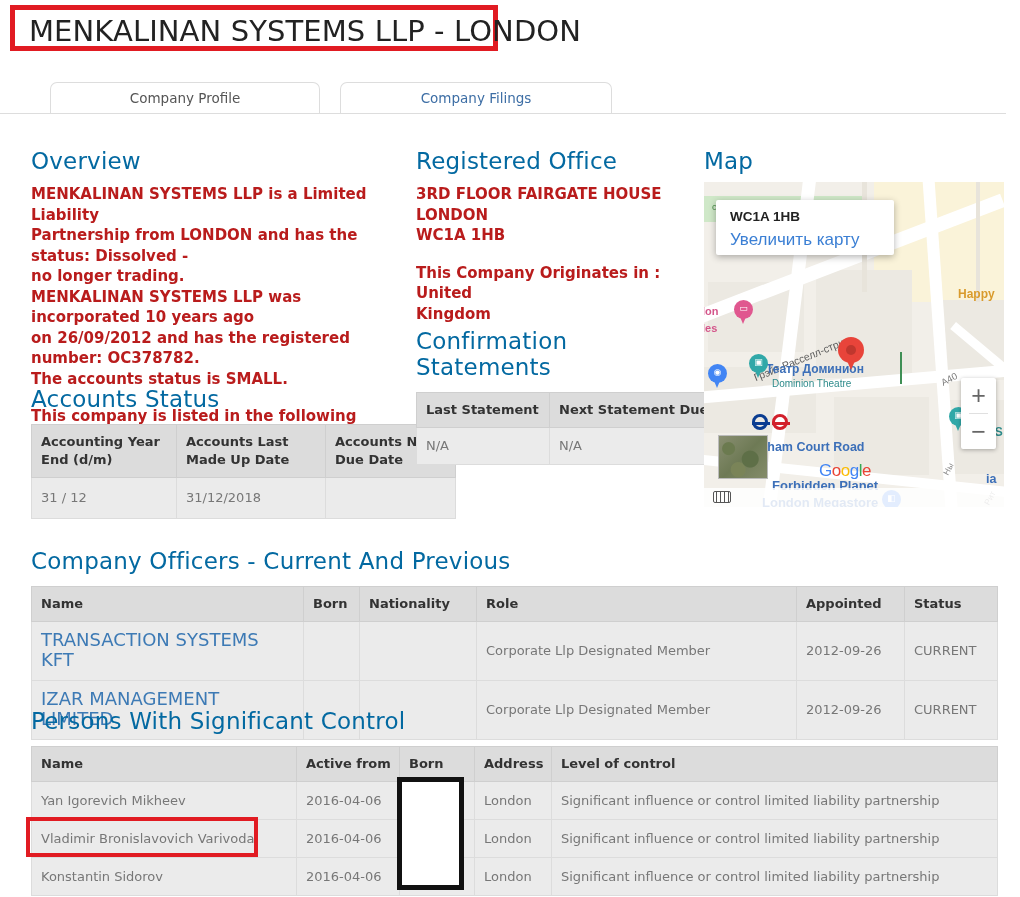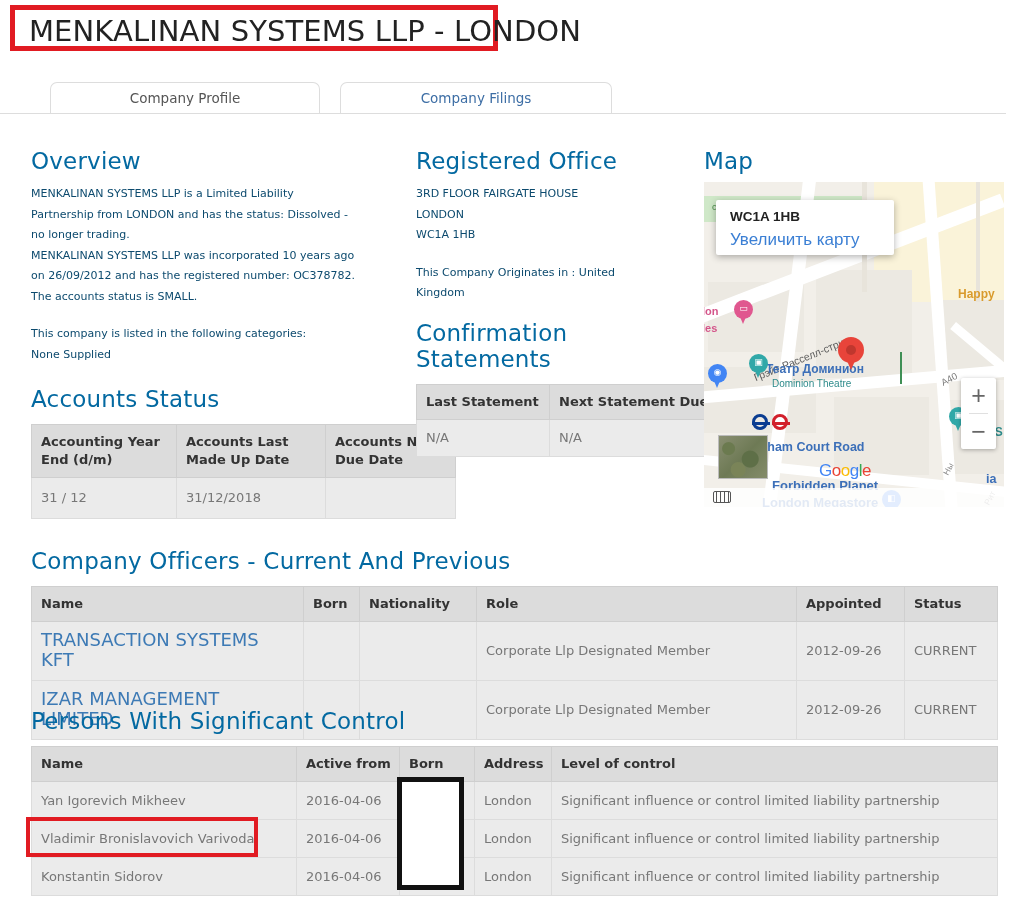--- a/index.html
+++ b/index.html
@@ -59,23 +59,24 @@
   
   .h2 {
     font-size: 23px;
     font-weight: 400;
     color: #0369a1;
     letter-spacing: 0.2px;
     margin: 0;
     font-family: "DejaVu Sans", "Liberation Sans", sans-serif;
   }
   .body-text {
-    font-size: 11px;
+    font-size: 15px;
     line-height: 20.5px;
-    color: #0c4a6e;
+    color: #b91c1c;
+    font-weight: bold;
   }
   .body-text p { margin: 0; }
   .gap { height: 17px; }
 
   
   .col-overview { position: absolute; left: 31px; top: 148px; width: 372px; }
   .col-office   { position: absolute; left: 416px; top: 148px; width: 276px; }
   .col-map      { position: absolute; left: 704px; top: 148px; width: 300px; }
 
   .col-overview .h2 { margin-bottom: 10px; }
@@ -117,21 +118,21 @@
   
   .accounts-wrap { position: absolute; left: 31px; top: 386px; width: 372px; }
   .accounts-wrap .h2 { margin-bottom: 12px; }
   .accounts-wrap table.t { width: 370px; table-layout: fixed; }
   .accounts-wrap th:nth-child(1){ width:127px; }
   .accounts-wrap th:nth-child(2){ width:131px; }
   .accounts-wrap th:nth-child(3){ width:112px; }
   .accounts-wrap td { height: 22px; }
 
   
-  .confirm-wrap { margin-top: 16px; }
+  .confirm-wrap { margin-top: 4px; }
   .confirm-wrap .h2 { margin-bottom: 12px; }
   .confirm-wrap table.t { width: 272px; table-layout: fixed; }
   .confirm-wrap th:nth-child(1){ width:115px; }
   .confirm-wrap th:nth-child(2){ width:157px; }
 
   
   .officers-wrap { position: absolute; left: 31px; top: 548px; width: 966px; }
   .officers-wrap .h2 { margin-bottom: 12px; }
   .officers-wrap table.t { table-layout: fixed; width: 966px; }
   .officers-wrap col.c1 { width: 272px; }

